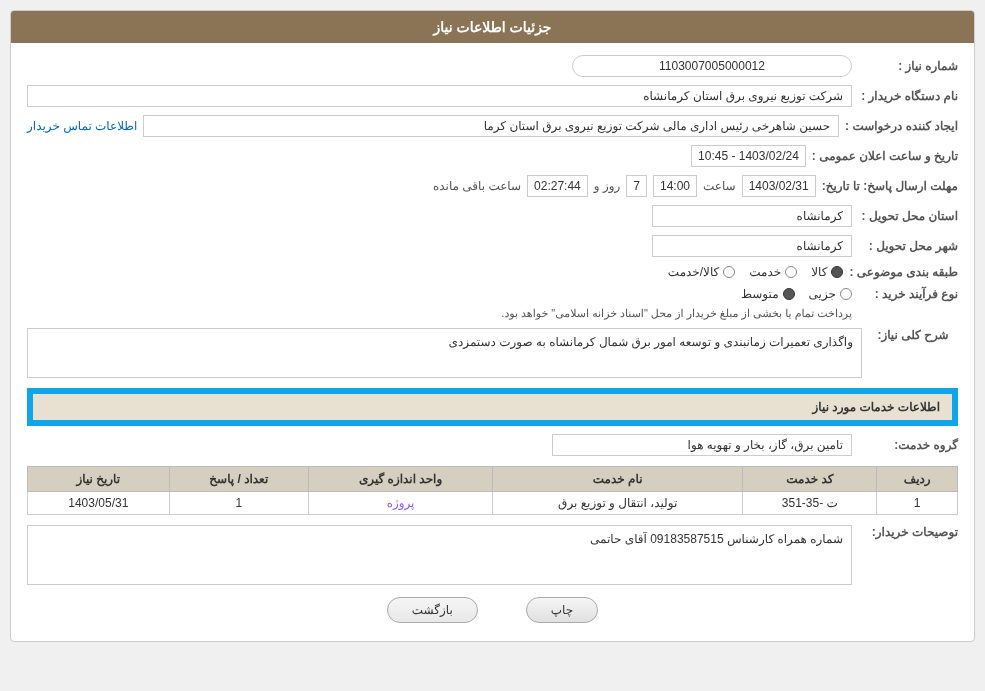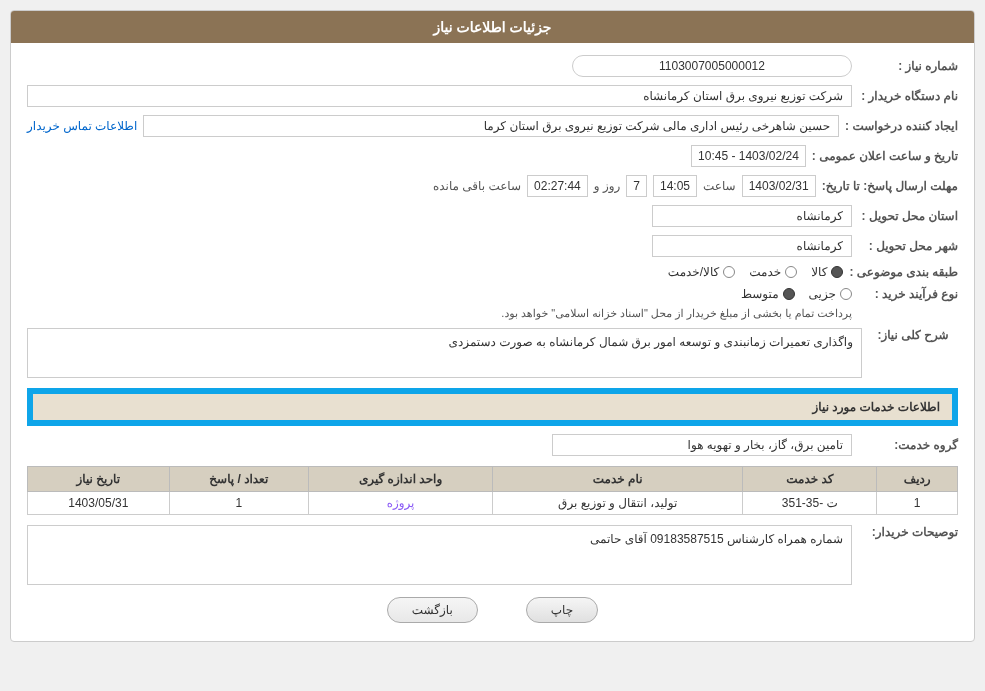--- a/index.html
+++ b/index.html
@@ -242,21 +242,21 @@
 
       <div class="info-row">
         <span class="label">تاریخ و ساعت اعلان عمومی :</span>
         <div class="small-box">1403/02/24 - 10:45</div>
       </div>
 
       <div class="date-time-row">
         <span class="label">مهلت ارسال پاسخ: تا تاریخ:</span>
         <div class="small-box">1403/02/31</div>
         <span class="remaining-label">ساعت</span>
-        <div class="small-box">14:05</div>
+        <div class="small-box">14:00</div>
         <div class="small-box">7</div>
         <span class="remaining-label">روز و</span>
         <div class="small-box">02:27:44</div>
         <span class="remaining-label">ساعت باقی مانده</span>
       </div>
 
       <div class="info-row">
         <span class="label">استان محل تحویل :</span>
         <div class="value-box" style="max-width:200px;">کرمانشاه</div>
       </div>

